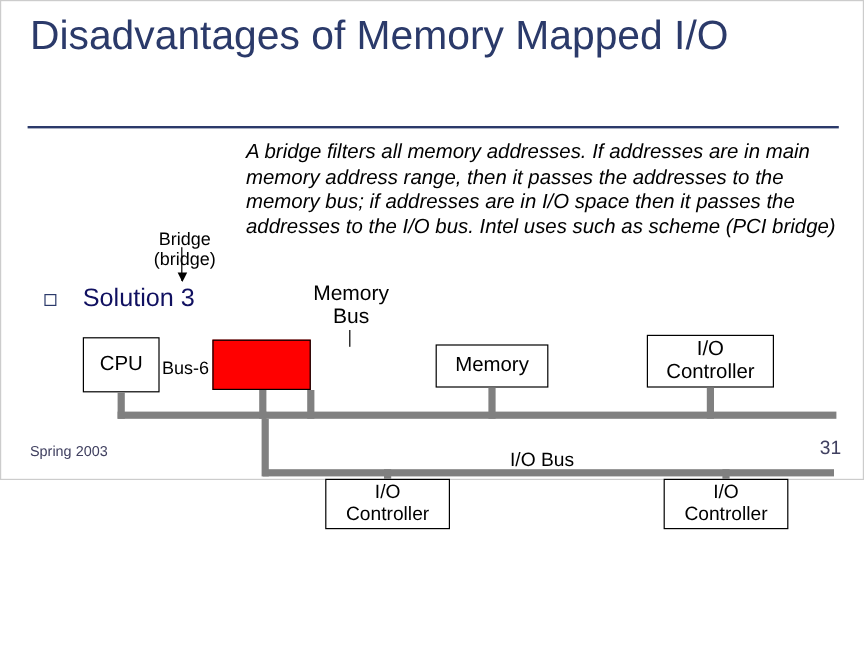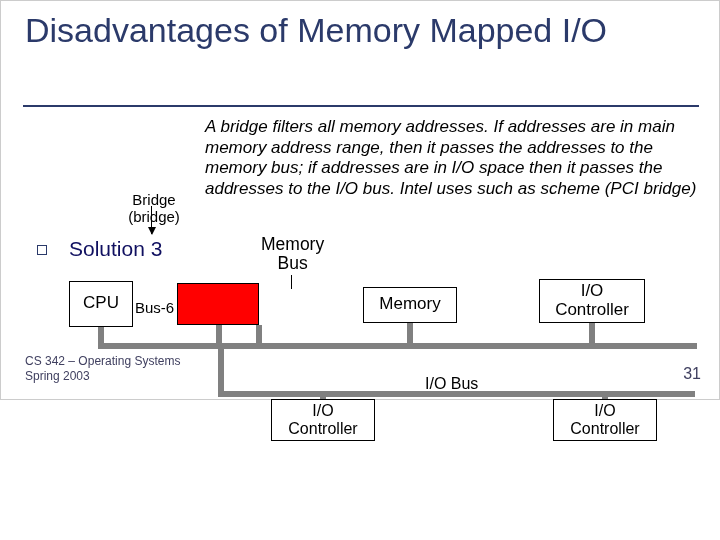--- a/index.html
+++ b/index.html
@@ -91,18 +91,18 @@
   <div class="io-box-a">
     <span>I/O</span><br>
     <span>Controller</span>
   </div>
   <div class="io-box-b">
     <span>I/O</span><br>
     <span>Controller</span>
   </div>
 
   <div class="footer-left">
-    <span>CS 342 – Operating Systems</span><br>
+    <br>
     <span>Spring 2003</span>
   </div>
   <div class="footer-right">31</div>
 
 </div>
 
 </body></html>

